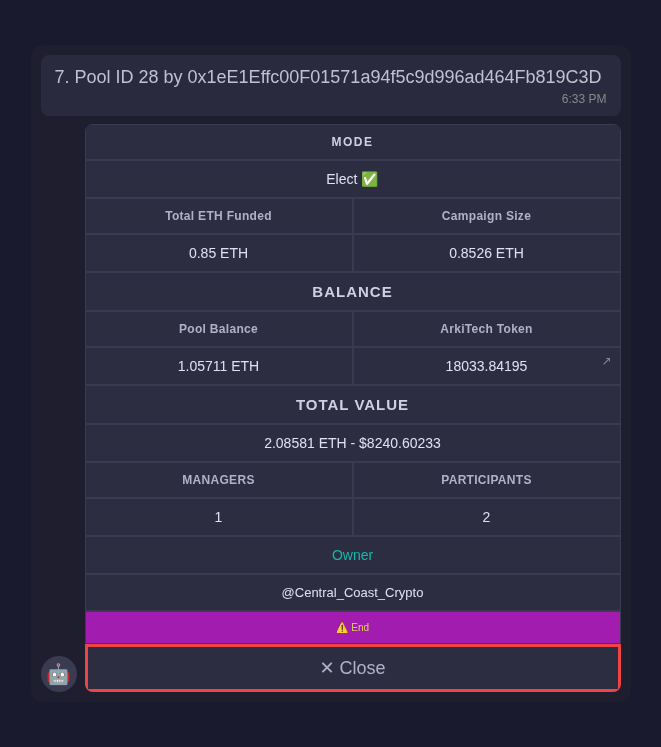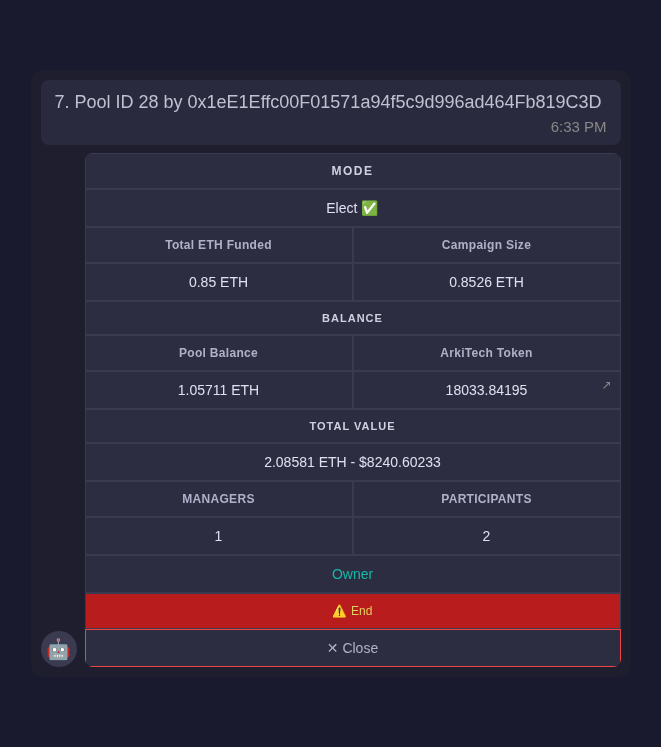--- a/index.html
+++ b/index.html
@@ -30,21 +30,21 @@
 
     .pool-id-text {
       color: #c0c0d0;
       font-size: 18px;
       line-height: 1.4;
     }
 
     .timestamp {
       text-align: right;
       color: #888;
-      font-size: 15px;
+      font-size: 12px;
       margin-top: 2px;
     }
 
     .card {
       background: #2a2a3e;
       border-radius: 8px;
       overflow: hidden;
       margin-top: 4px;
     }
 
@@ -74,21 +74,21 @@
       font-size: 14px;
       font-weight: 500;
     }
 
     .cell.full-width {
       flex: unset;
       width: 100%;
     }
 
     .cell.section-title {
-      font-size: 11px;
+      font-size: 15px;
       font-weight: bold;
       color: #d0d0e0;
       letter-spacing: 1px;
       background: #2d2d42;
     }
 
     .cell.mode-title {
       font-size: 12px;
       font-weight: bold;
       letter-spacing: 1.5px;
@@ -122,32 +122,32 @@
       font-size: 14px;
       color: #14b8a6;
     }
 
     .owner-value {
       font-size: 13px;
       color: #e0e0f0;
     }
 
     .end-btn {
-      background: #b91c1c;
+      background: #a21caf;
       border: 1px solid #3a3a50;
       color: #e0d060;
-      font-size: 12px;
+      font-size: 10px;
       cursor: pointer;
     }
 
     .close-btn {
       background: #2d2d42;
-      border: 1px solid #ef4444;
+      border: 3px solid #ef4444;
       color: #b0b0c8;
-      font-size: 14px;
+      font-size: 18px;
       cursor: pointer;
     }
 
     .bot-avatar {
       width: 36px;
       height: 36px;
       border-radius: 50%;
       background: #3a3a50;
       display: flex;
       align-items: center;
@@ -231,20 +231,23 @@
           <div class="cell header-cell">PARTICIPANTS</div>
         </div>
         <div class="row">
           <div class="cell value-cell">1</div>
           <div class="cell value-cell">2</div>
         </div>
 
         <div class="row">
           <div class="cell full-width owner-label">Owner</div>
         </div>
+        <div class="row">
+          <div class="cell full-width owner-value">@Central_Coast_Crypto</div>
+        </div>
 
         <div class="row">
           <div class="cell full-width end-btn">⚠️ End</div>
         </div>
 
         <div class="row">
           <div class="cell full-width close-btn">✕ Close</div>
         </div>
       </div>
     </div>

